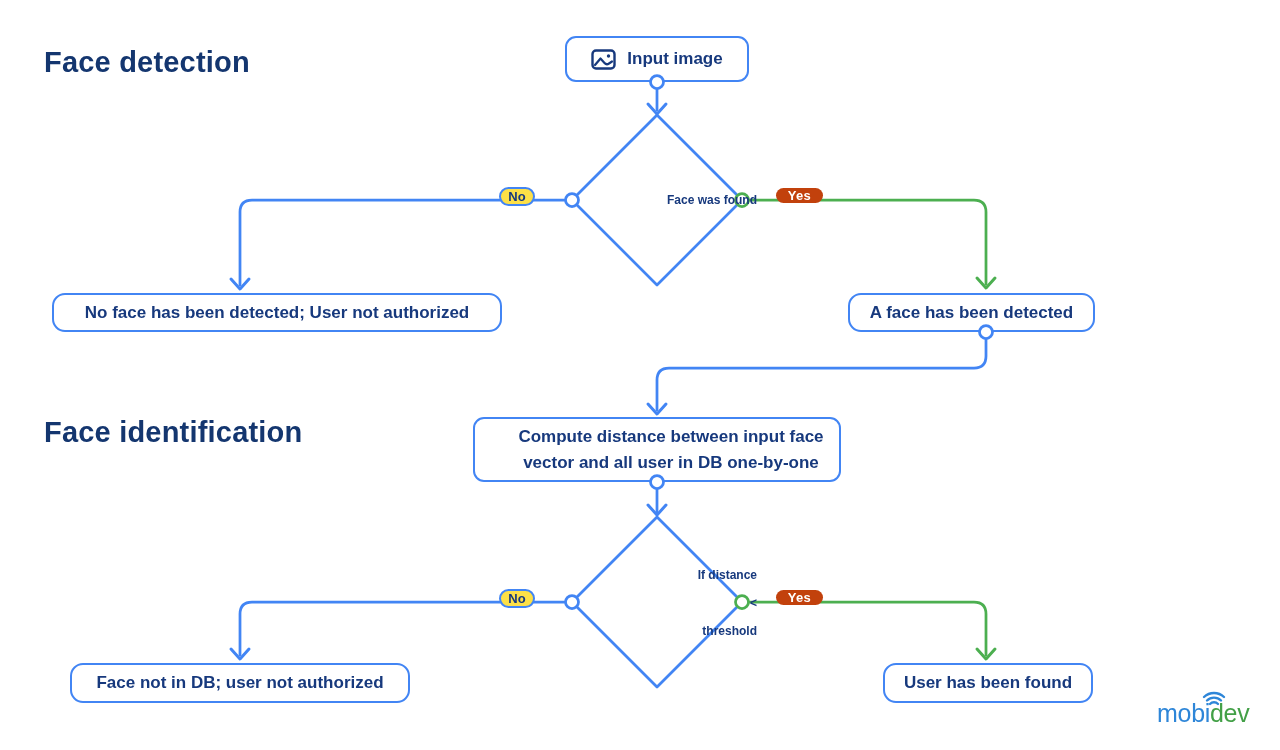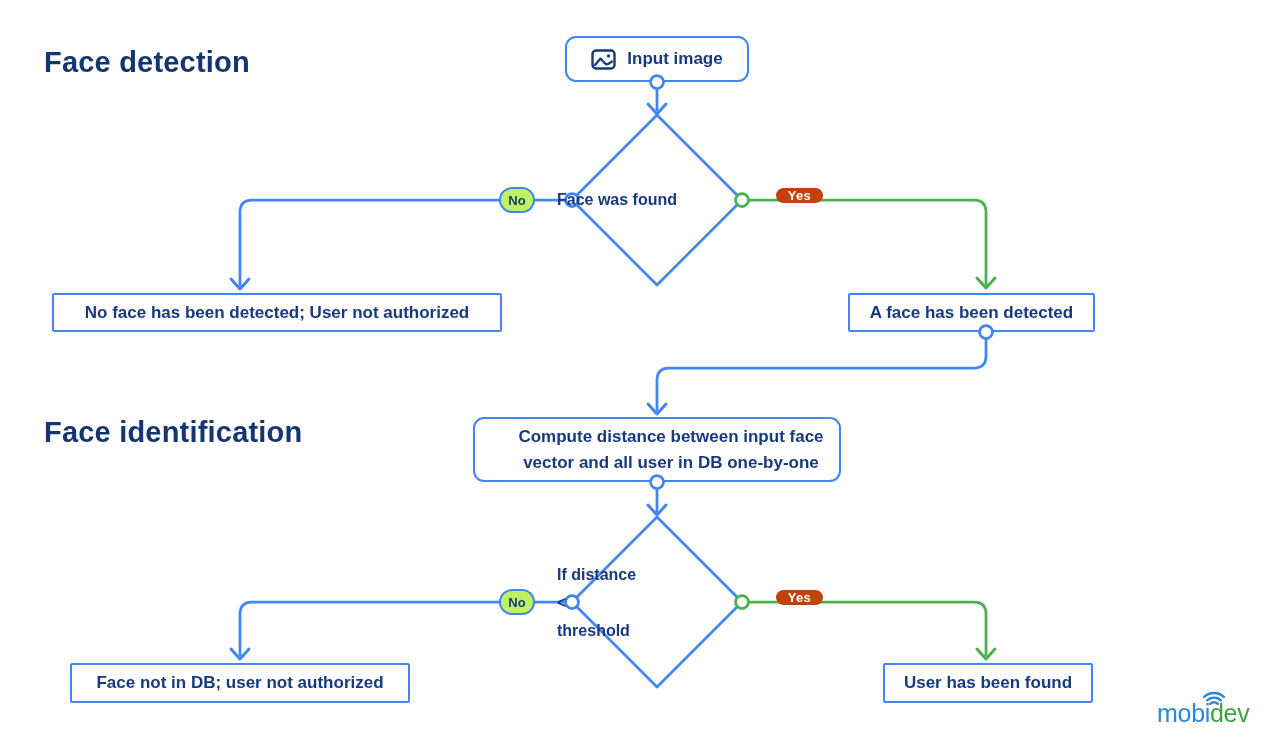--- a/index.html
+++ b/index.html
@@ -10,21 +10,21 @@
   .title {
     position:absolute; z-index:1; margin:4px;
     font-size:29px; font-weight:bold; color:#14366F; letter-spacing:0.2px;
   }
   .title.t1 { left:40px; top:42px; }
   .title.t2 { left:40px; top:412px; }
 
   
   .node {
     position:absolute; z-index:1; box-sizing:border-box;
-    background:#ffffff; border:2.5px solid #4285F4; border-radius:2px;
+    background:#ffffff; border:2.5px solid #4285F4; border-radius:13px;
     display:flex; align-items:center; justify-content:center;
     color:#17397D; font-size:17px; font-weight:600; text-align:center;
     line-height:24px; white-space:pre-line;
   }
   .node.input    { left:565px; top:36px;  width:184px; height:46px; border-radius:11px; gap:11px; }
   .node.left1    { left:52px;  top:293px; width:450px; height:39px; }
   .node.right1   { left:848px; top:293px; width:247px; height:39px; }
   .node.compute  { left:473px; top:417px; width:368px; height:65px; border-radius:11px; line-height:26px;padding-left:28px; }
   .node.left2    { left:70px;  top:663px; width:340px; height:40px; }
   .node.right2   { left:883px; top:663px; width:210px; height:40px; }
@@ -38,33 +38,33 @@
   .line  { fill:none; stroke:#4285F4; stroke-width:2.75; stroke-linecap:round; }
   .line.green { stroke:#4CAF50; }
   .arrow { fill:none; stroke:#4285F4; stroke-width:3; stroke-linecap:round; stroke-linejoin:round; }
   .arrow.green { stroke:#4CAF50; }
   .diamond { fill:#ffffff; stroke:#4285F4; stroke-width:2.75; stroke-linejoin:round; }
   .dot { fill:#ffffff; stroke:#4285F4; stroke-width:2.75; }
   .dot.green { stroke:#4CAF50; }
 
   
   .diamond-text {
-    position:absolute; z-index:3; width:200px; text-align:left;
-    color:#17397D; font-size:16px; font-weight:600; white-space:pre-line;
+    position:absolute; z-index:3; width:200px; text-align:right;
+    color:#17397D; font-size:12px; font-weight:600; white-space:pre-line;
   }
   .diamond-text.d1 { left:557px; top:190px; line-height:20px; }
   .diamond-text.d2 { left:557px; top:561px; line-height:28px; }
 
   
   .pill {
     position:absolute; z-index:3; box-sizing:border-box;
     display:flex; align-items:center; justify-content:center;
     font-size:13px; font-weight:bold; border-radius:13px;
   }
-  .pill.no  { width:36px; height:26px; background:#bef264; border:2.5px solid #4285F4; color:#17397D; }
+  .pill.no  { width:36px; height:19px; background:#fde047; border:2.5px solid #4285F4; color:#17397D; }
   .pill.yes { width:47px; height:15px; background:#c2410c; color:#ffffff; letter-spacing:0.3px; }
   .pill.no1  { left:499px; top:187px; }
   .pill.yes1 { left:776px; top:188px; }
   .pill.no2  { left:499px; top:589px; }
   .pill.yes2 { left:776px; top:590px; }
 
   
   .logo { position:absolute; left:1157px; top:702px; z-index:1;
           font-size:25px; font-weight:normal; letter-spacing:-0.3px; line-height:23px; }
   .logo .mobi { color:#2E86D8; }

